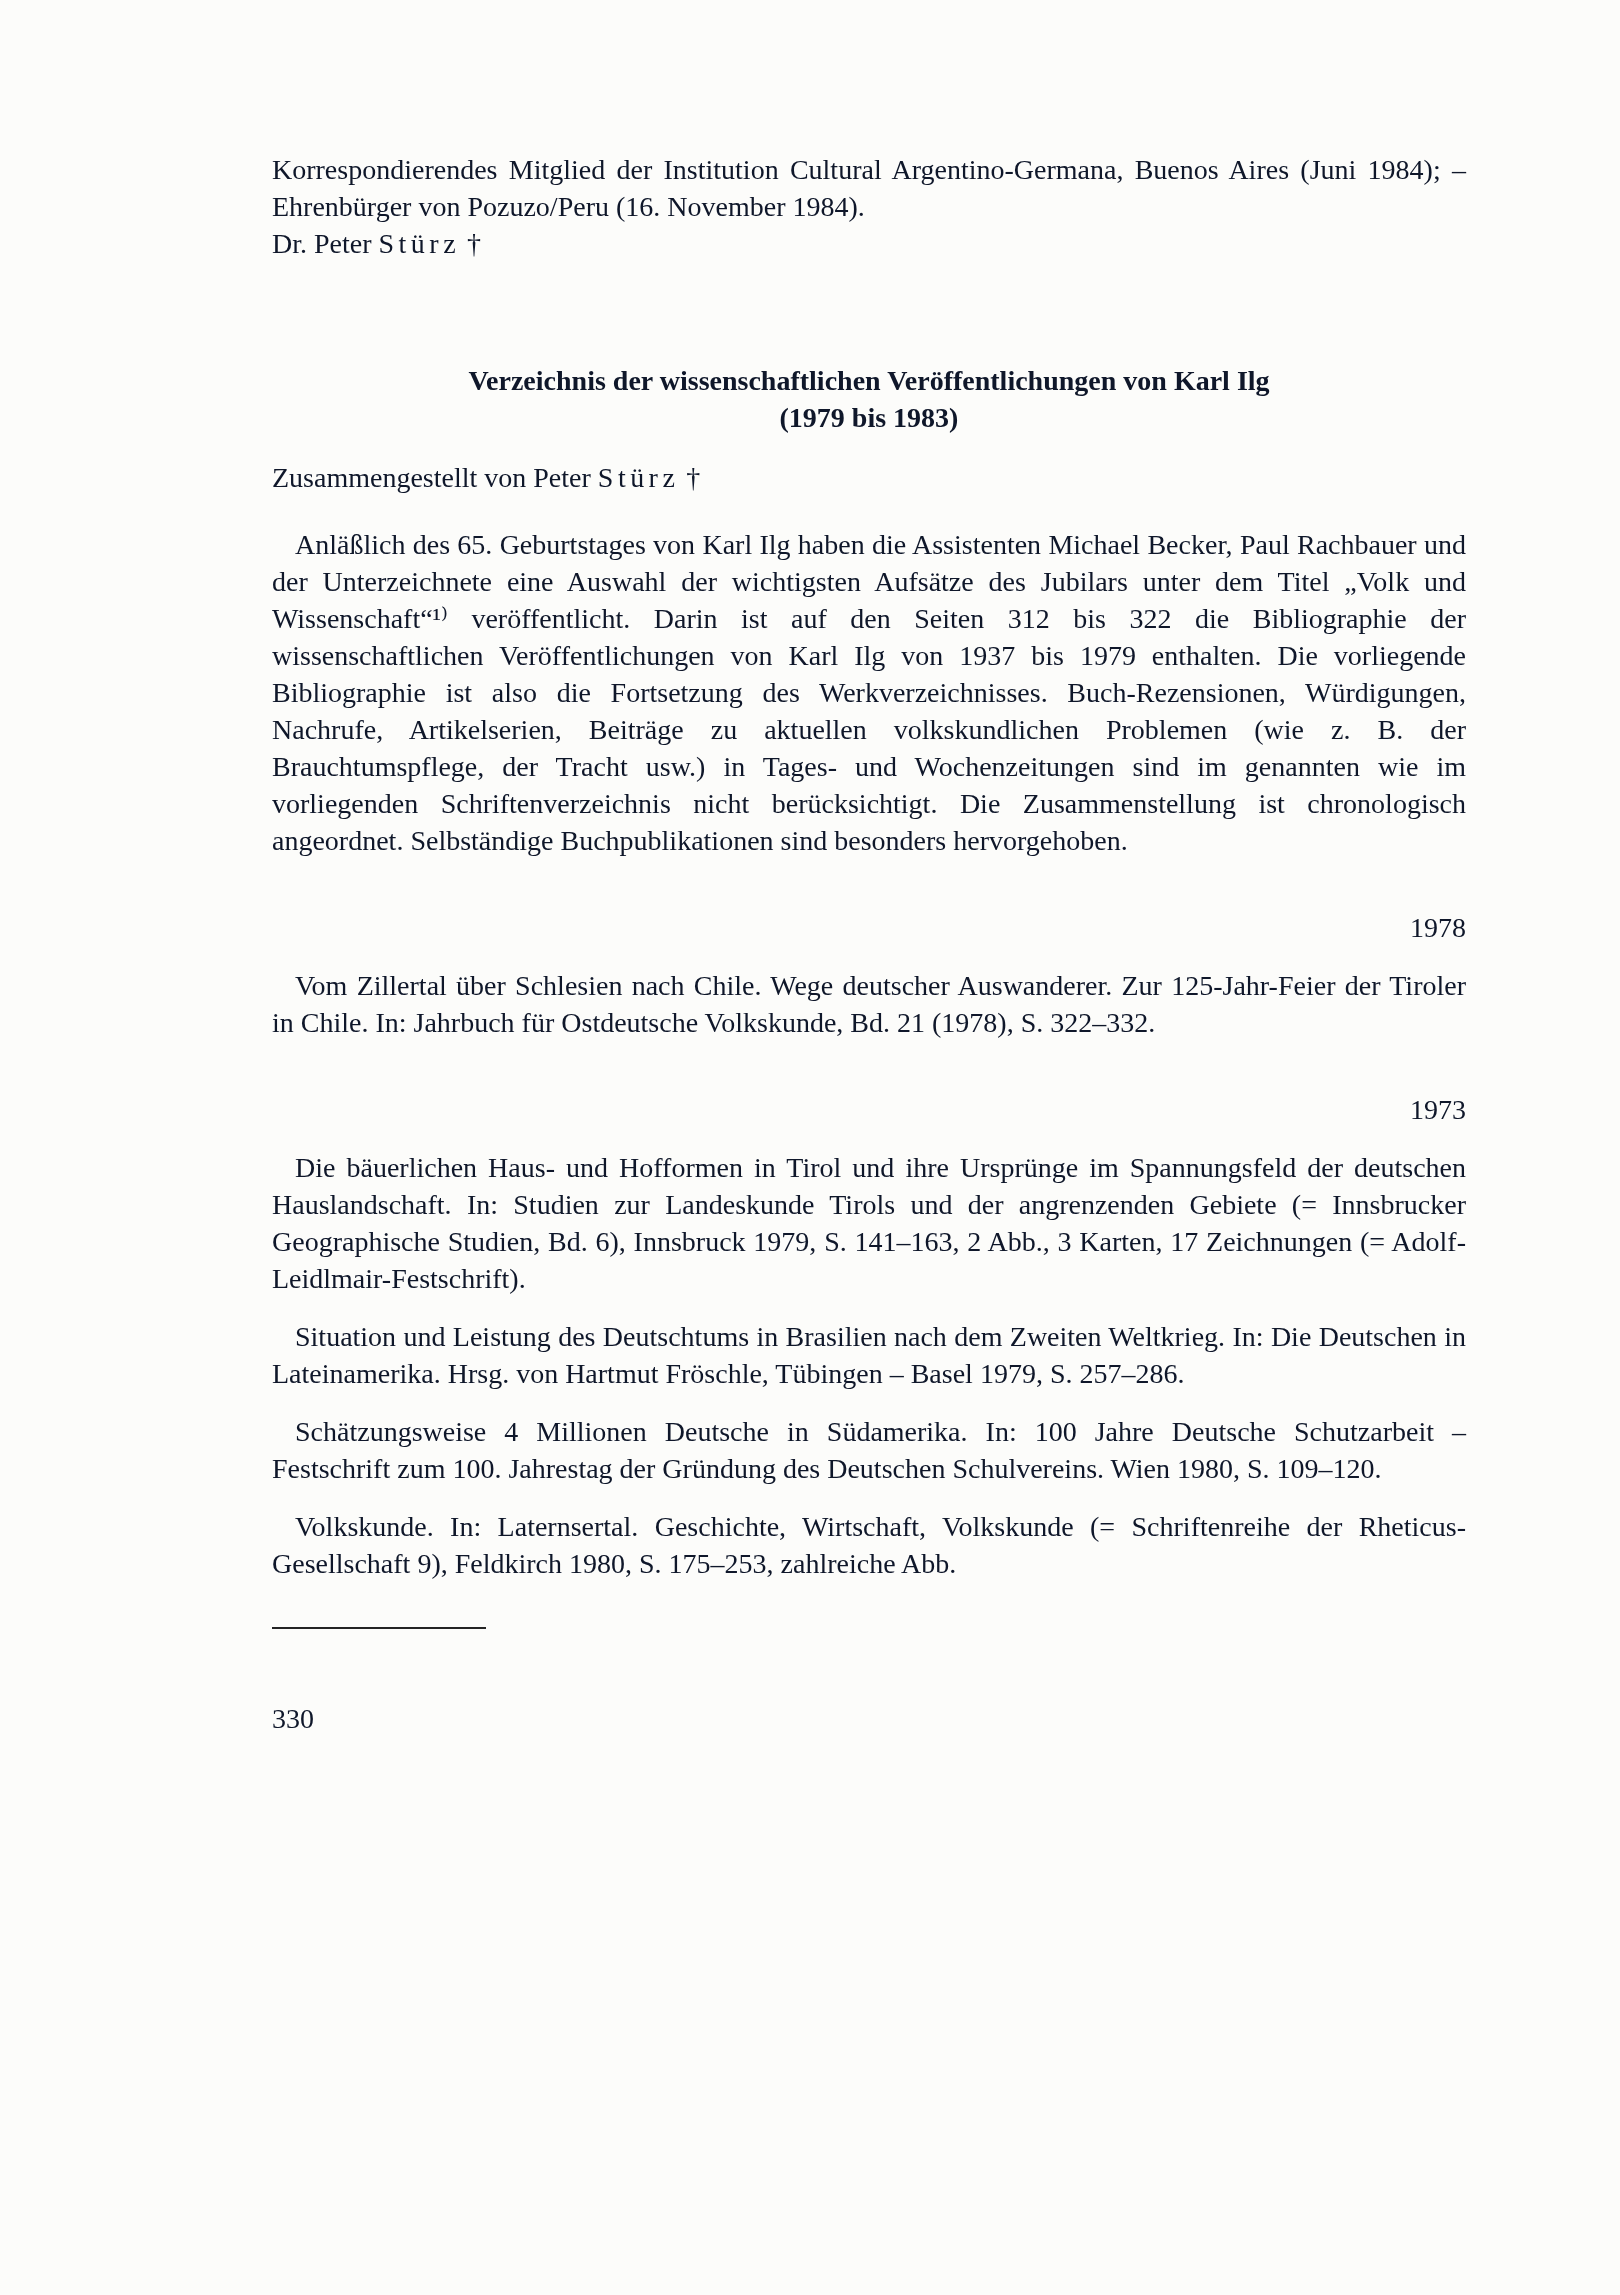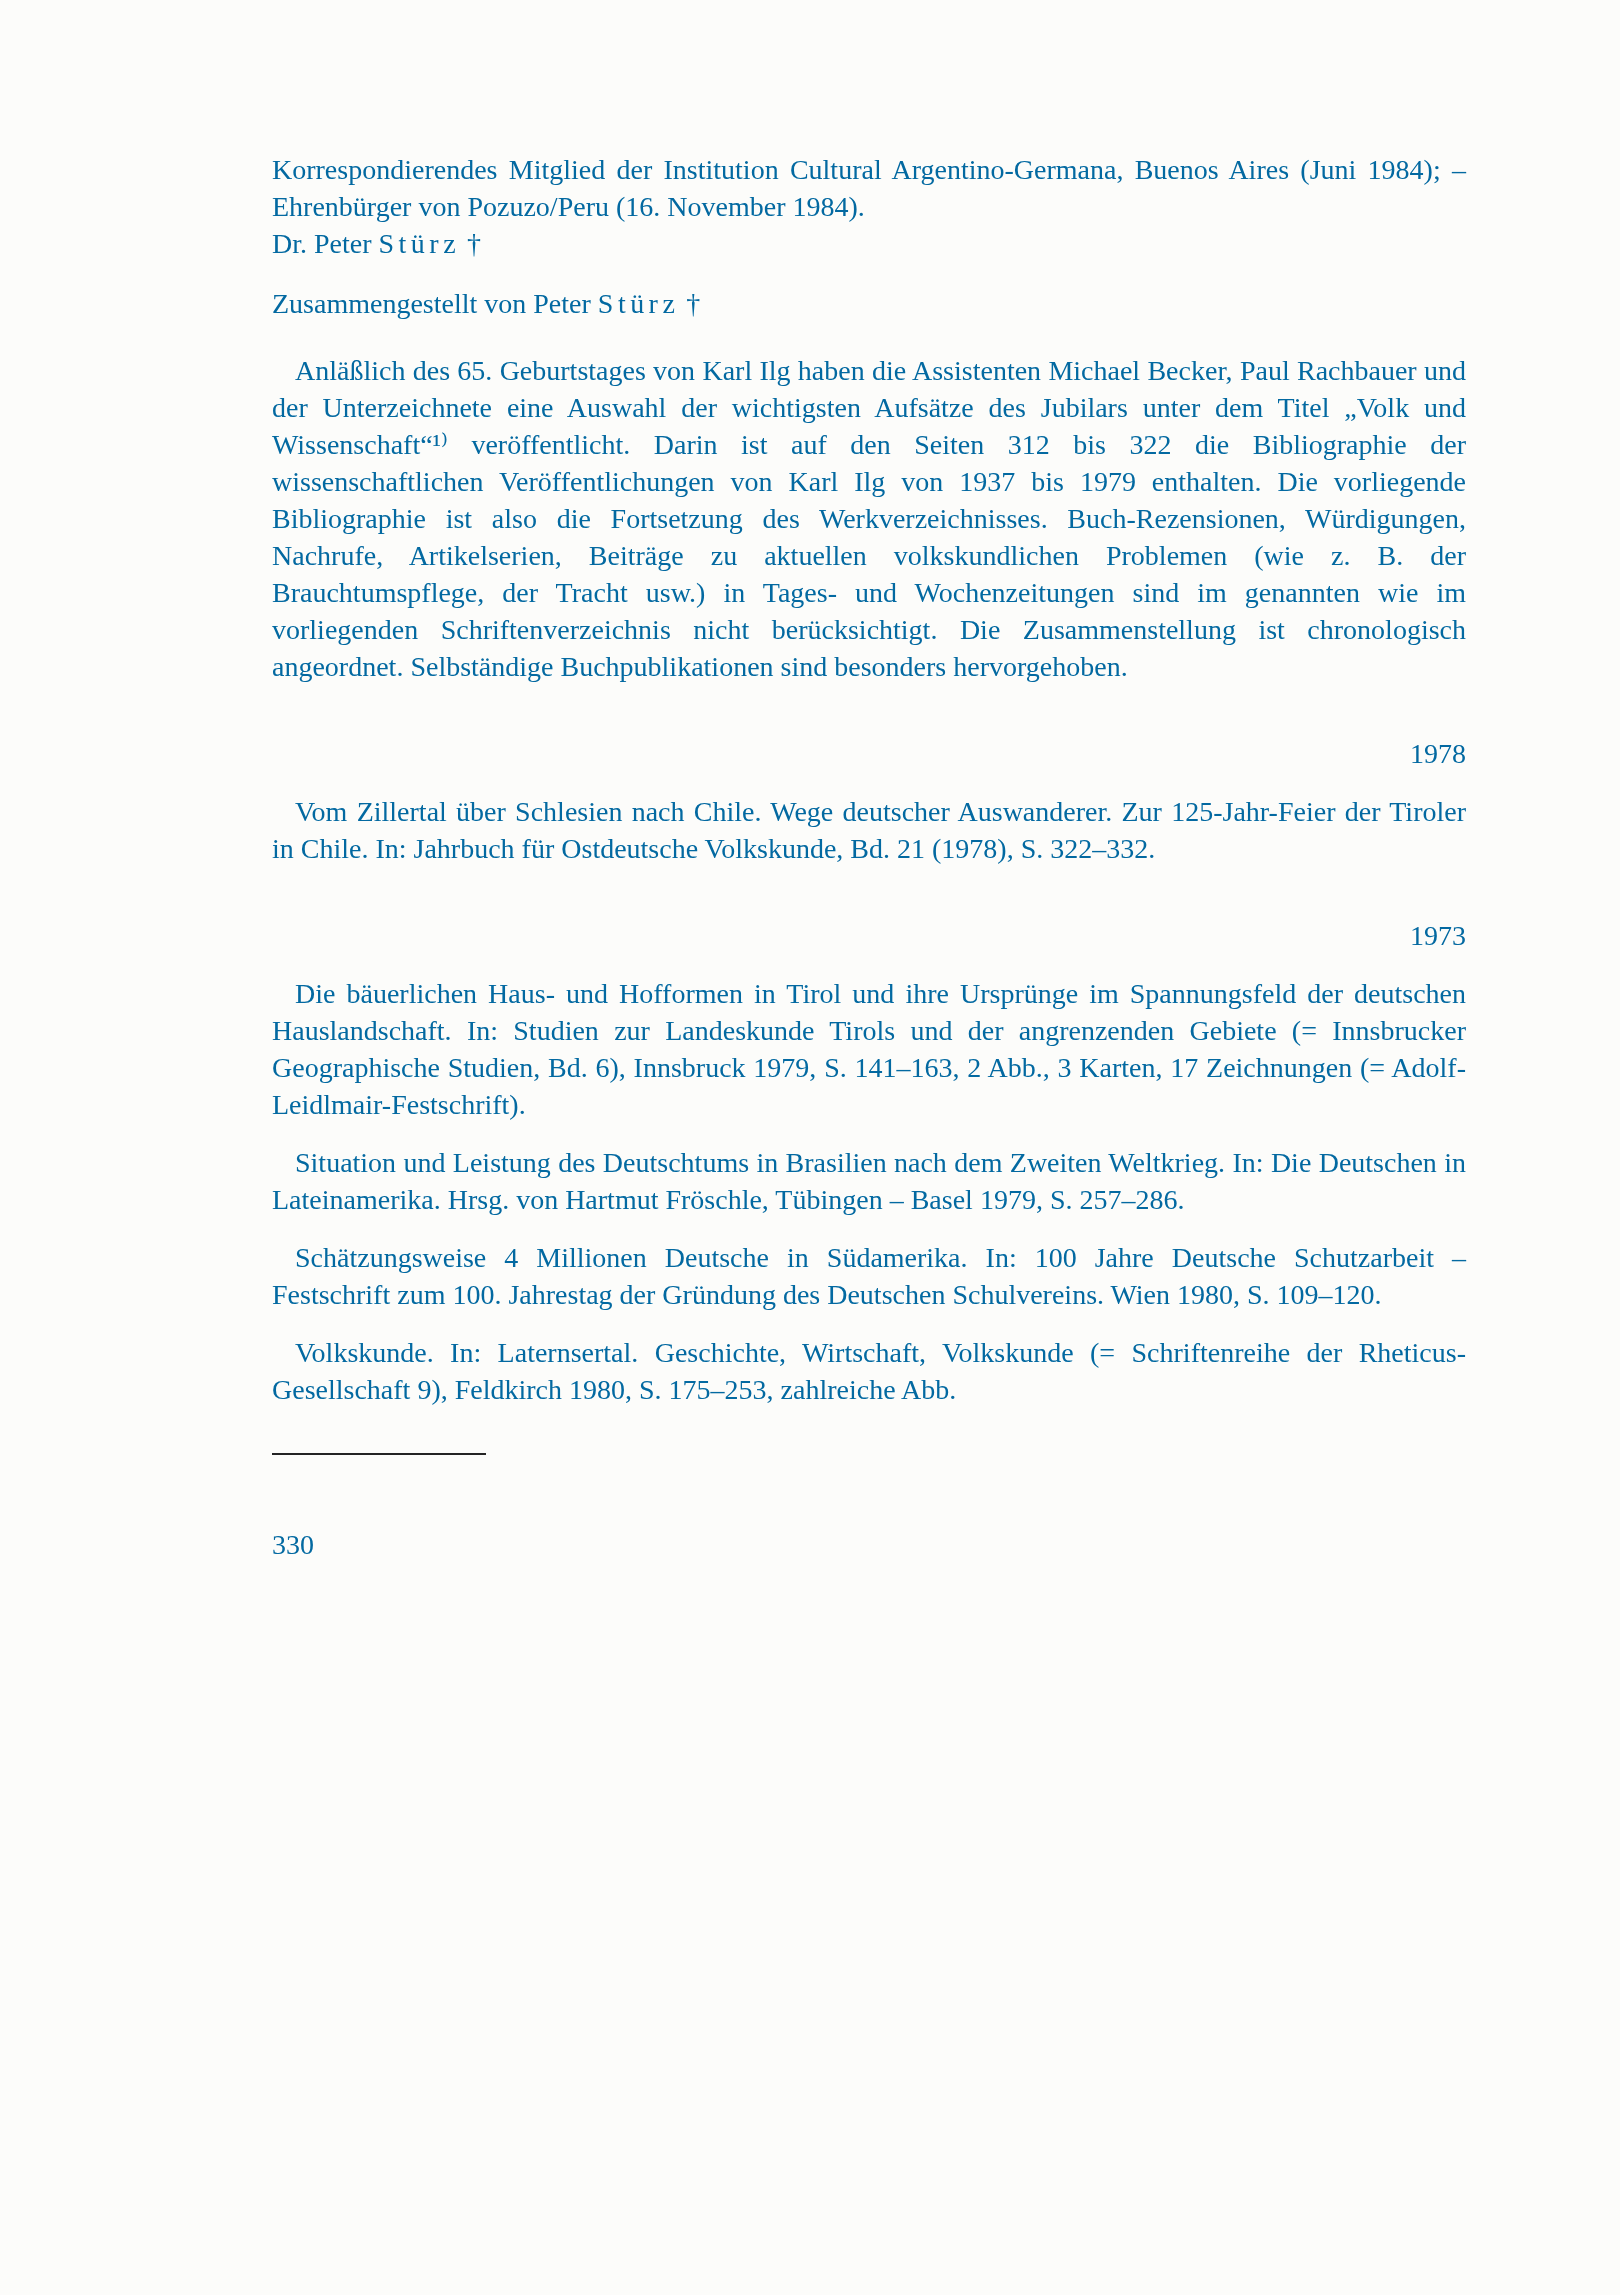--- a/index.html
+++ b/index.html
@@ -6,21 +6,21 @@
 
   html, body {
     background: #ffffff;
   }
 
   .page {
     position: relative;
     width: 1621px;
     height: 2295px;
     background: #fcfcfa;
-    color: #0369a1;
+    color: #0f172a;
     font-family: "Liberation Serif", "DejaVu Serif", serif;
     font-size: 28px;
     line-height: 37px;
     overflow: hidden;
   }
 
   .content {
     position: absolute;
     left: 272px;
     top: 0;
@@ -96,20 +96,24 @@
 
 <div class="page">
   <div class="content">
 
     <p class="header-para justified">
       <span>Korrespondierendes Mitglied der Institution Cultural Argentino-Germana, Buenos Aires (Juni 1984); – Ehrenbürger von Pozuzo/Peru (16. November 1984).</span>
     </p>
 
     <p class="signature-line"><span>Dr. Peter </span><span class="sperr">Stürz</span><span> †</span></p>
 
+    <div class="title-block">
+      <div>Verzeichnis der wissenschaftlichen Veröffentlichungen von Karl Ilg</div>
+      <div>(1979 bis 1983)</div>
+    </div>
 
     <p class="compiled-line"><span>Zusammengestellt von Peter </span><span class="sperr">Stürz</span><span> †</span></p>
 
     <p class="intro-para justified">Anläßlich des 65. Geburtstages von Karl Ilg haben die Assistenten Michael Becker, Paul Rachbauer und der Unterzeichnete eine Auswahl der wichtigsten Aufsätze des Jubilars unter dem Titel „Volk und Wissenschaft“¹⁾ veröffentlicht. Darin ist auf den Seiten 312 bis 322 die Bibliographie der wissenschaftlichen Veröffentlichungen von Karl Ilg von 1937 bis 1979 enthalten. Die vorliegende Bibliographie ist also die Fortsetzung des Werkverzeichnisses. Buch-Rezensionen, Würdigungen, Nachrufe, Artikelserien, Beiträge zu aktuellen volkskundlichen Problemen (wie z. B. der Brauchtumspflege, der Tracht usw.) in Tages- und Wochenzeitungen sind im genannten wie im vorliegenden Schriftenverzeichnis nicht berücksichtigt. Die Zusammenstellung ist chronologisch angeordnet. Selbständige Buchpublikationen sind besonders hervorgehoben.</p>
 
     <div class="year-heading">1978</div>
     <p class="entry justified">Vom Zillertal über Schlesien nach Chile. Wege deutscher Auswanderer. Zur 125-Jahr-Feier der Tiroler in Chile. In: Jahrbuch für Ostdeutsche Volkskunde, Bd. 21 (1978), S. 322–332.</p>
 
     <div class="year-heading">1973</div>
     <p class="entry justified">Die bäuerlichen Haus- und Hofformen in Tirol und ihre Ursprünge im Spannungsfeld der deutschen Hauslandschaft. In: Studien zur Landeskunde Tirols und der angrenzenden Gebiete (= Innsbrucker Geographische Studien, Bd. 6), Innsbruck 1979, S. 141–163, 2 Abb., 3 Karten, 17 Zeichnungen (= Adolf-Leidlmair-Festschrift).</p>

